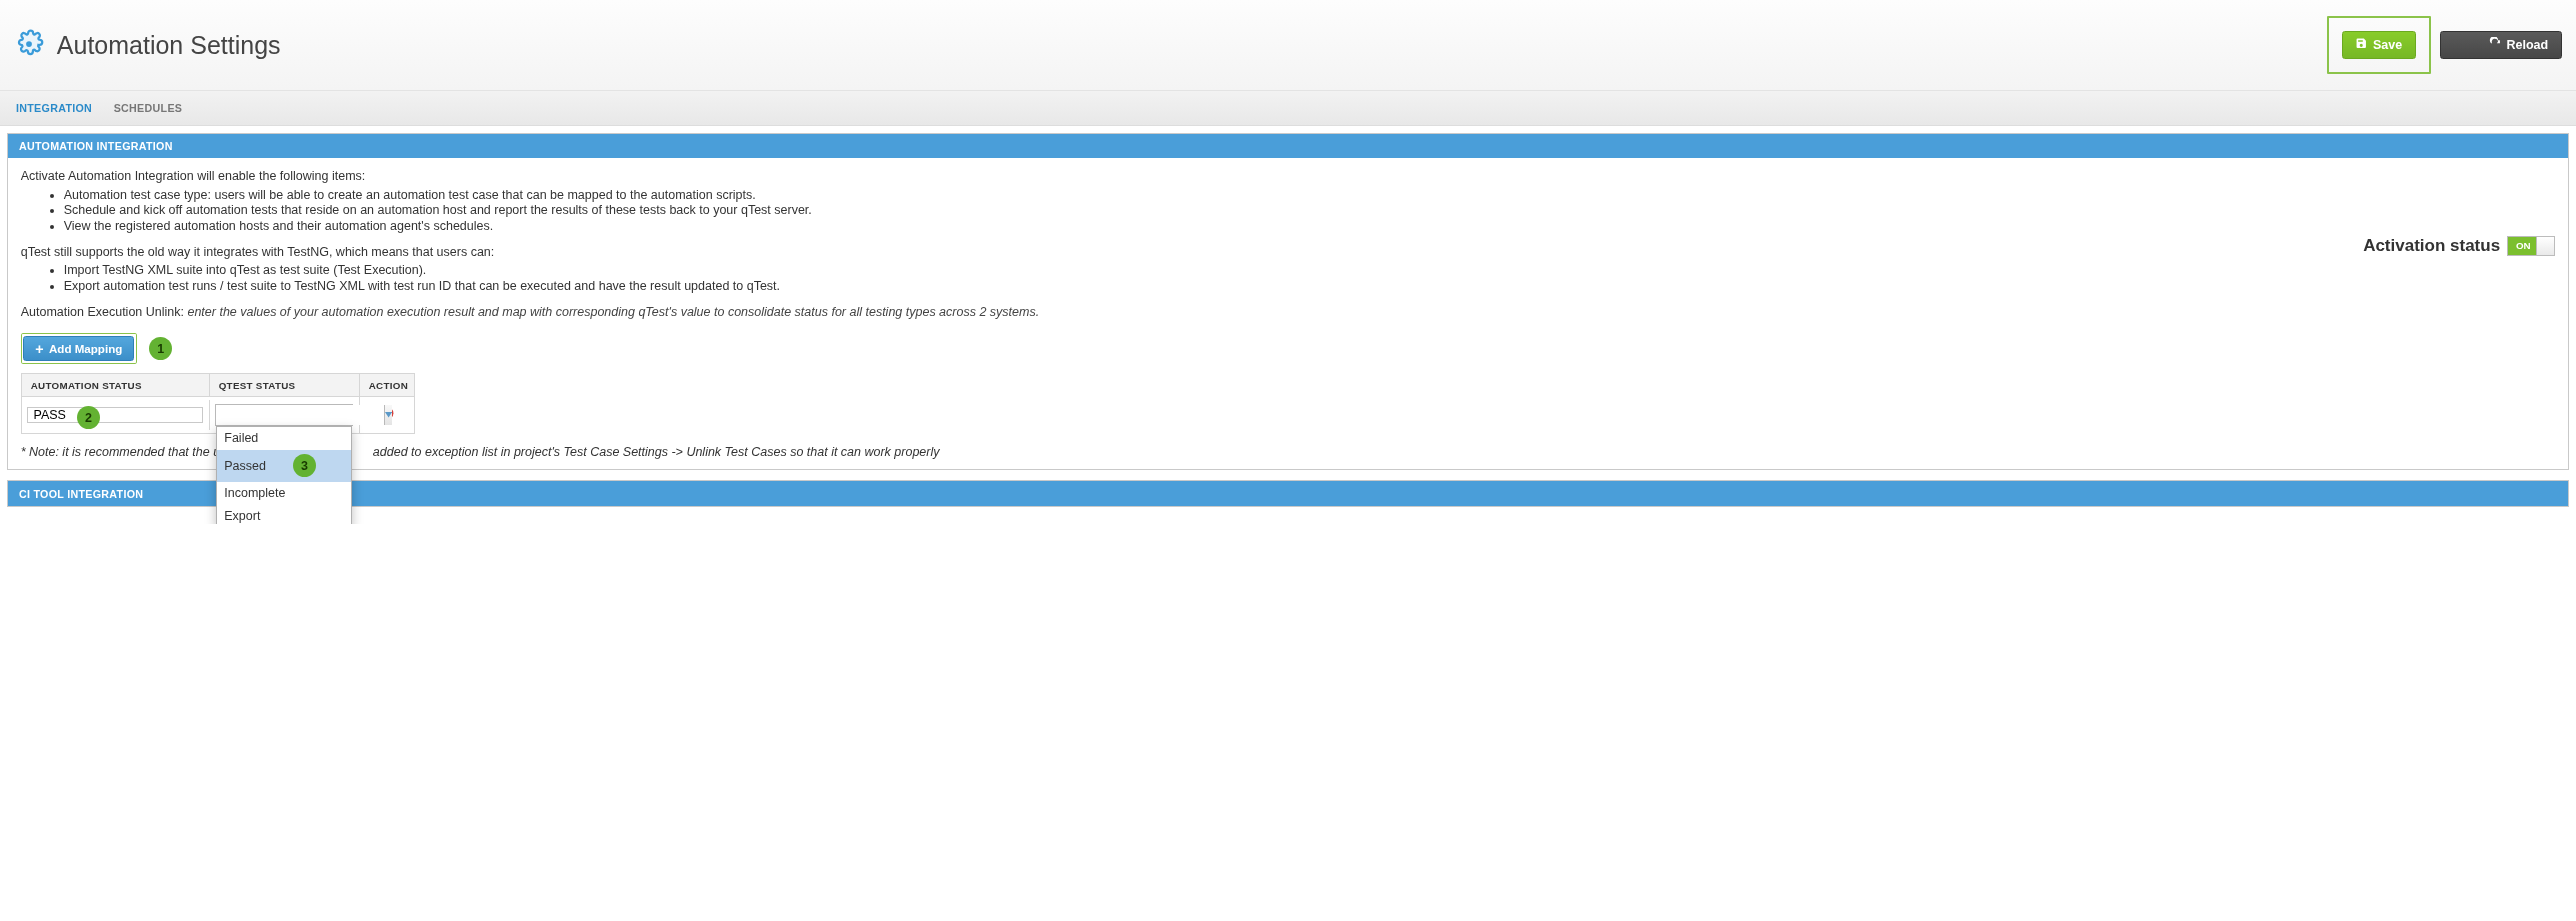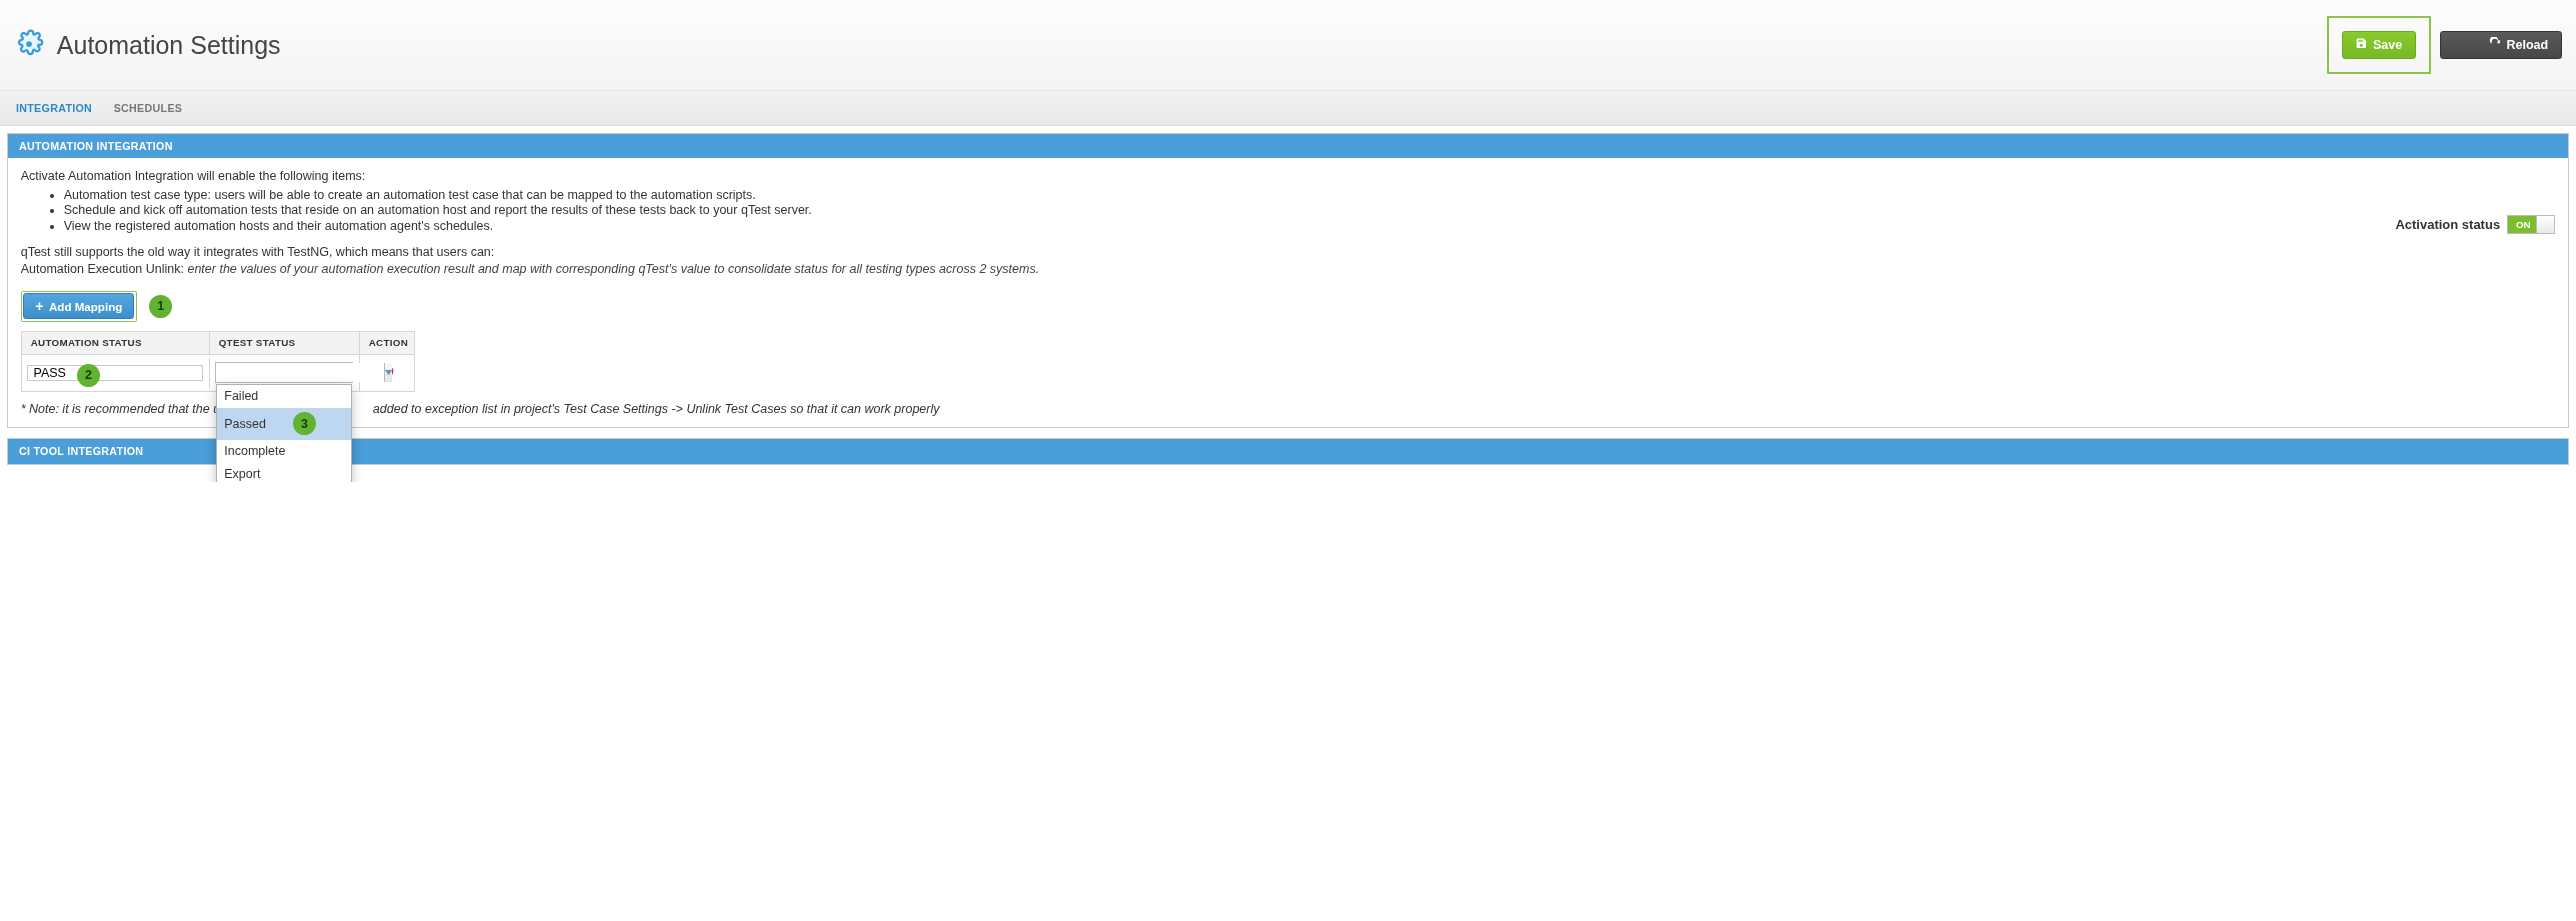--- a/index.html
+++ b/index.html
@@ -82,21 +82,21 @@
     .intro-text p { margin-bottom: 3.6px; }
     .intro-text ul { list-style: disc; padding-left: 43px; margin-bottom: 10.7px; }
     .intro-text li { padding: 0.9px 0; }
     .activation {
       display: flex;
       align-items: center;
       gap: 7.2px;
       white-space: nowrap;
       padding-left: 18px;
     }
-    .activation-label { font-weight: bold; font-size: 13px; }
+    .activation-label { font-weight: bold; font-size: 17px; }
     .toggle {
       width: 48px;
       height: 19.7px;
       background: #d0d0d0;
       position: relative;
       display: inline-block;
       border: 0.9px solid #bcbcbc;
       cursor: pointer;
     }
     .toggle-on {
@@ -252,20 +252,24 @@
 
       <div class="intro-row">
         <div class="intro-text">
           <p>Activate Automation Integration will enable the following items:</p>
           <ul>
             <li>Automation test case type: users will be able to create an automation test case that can be mapped to the automation scripts.</li>
             <li>Schedule and kick off automation tests that reside on an automation host and report the results of these tests back to your qTest server.</li>
             <li>View the registered automation hosts and their automation agent's schedules.</li>
           </ul>
           <p>qTest still supports the old way it integrates with TestNG, which means that users can:</p>
+          <ul>
+            <li>Import TestNG XML suite into qTest as test suite (Test Execution).</li>
+            <li>Export automation test runs / test suite to TestNG XML with test run ID that can be executed and have the result updated to qTest.</li>
+          </ul>
           <p class="mapping-label">
             <span>Automation Execution Unlink:</span>
             <em>enter the values of your automation execution result and map with corresponding qTest's value to consolidate status for all testing types across 2 systems.</em>
           </p>
         </div>
         <div class="activation">
           <span class="activation-label">Activation status</span>
           <div class="toggle">
             <div class="toggle-on">ON</div>
             <div class="toggle-knob"></div>

